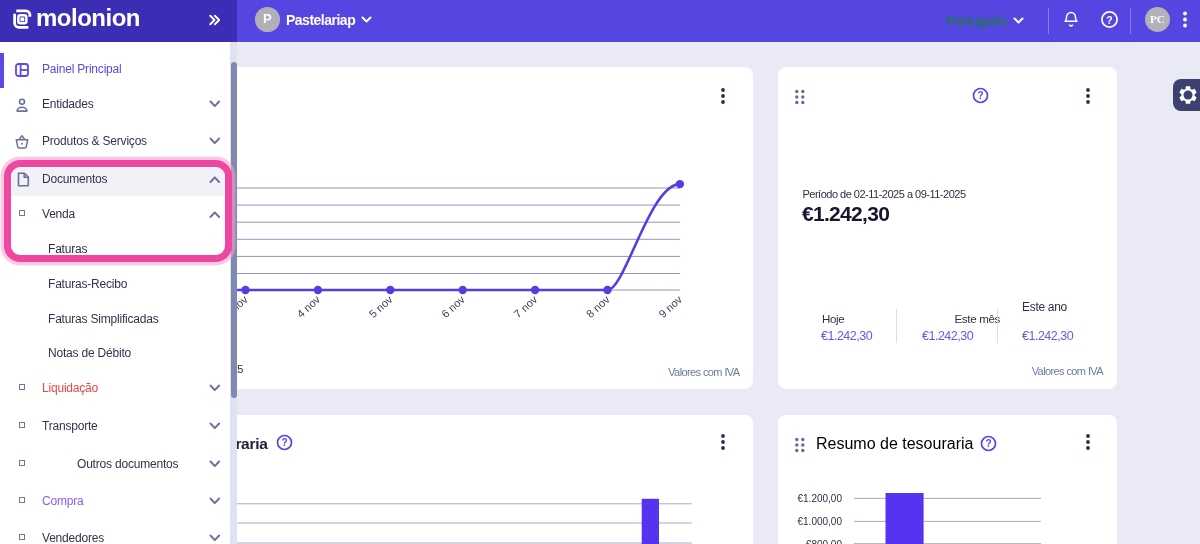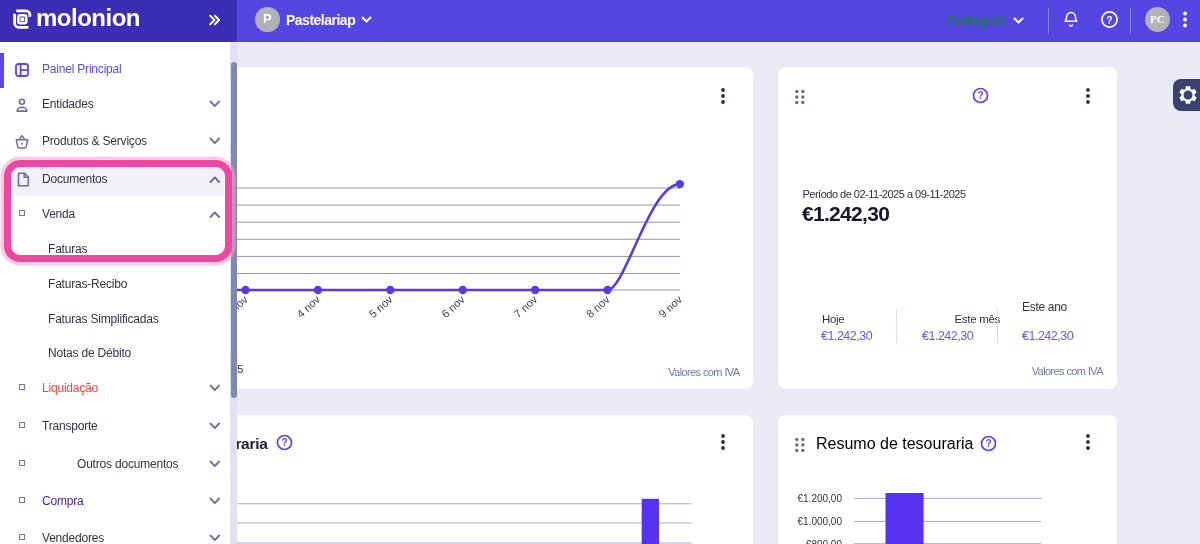--- a/index.html
+++ b/index.html
@@ -191,21 +191,21 @@
   <div class="abs menu" style="left:48px; top:268.5px; color:#32324e;">Faturas Simplificadas</div>
 
   <div class="abs menu" style="left:48px; top:303px; color:#32324e;">Notas de Débito</div>
 
   <div class="abs menu" style="left:42px; top:338px; color:#ef4444;">Liquidação</div>
 
   <div class="abs menu" style="left:42px; top:376px; color:#32324e;">Transporte</div>
 
   <div class="abs menu" style="left:42px; top:414px; color:#32324e;margin-left:35px;">Outros documentos</div>
 
-  <div class="abs menu" style="left:42px; top:451px; color:#4c1d95;">Compra</div>
+  <div class="abs menu" style="left:42px; top:451px; color:#8b5cf6;">Compra</div>
 
   <div class="abs menu" style="left:42px; top:488px; color:#32324e;">Vendedores</div>
 
   <svg class="abs" style="left:15px; top:20.5px;" width="14" height="14" viewBox="0 0 14 14">
     <rect x="1" y="1" width="12" height="12" rx="2.5" fill="none" stroke="#5b49e6" stroke-width="1.8"></rect>
     <line x1="5.6" y1="1" x2="5.6" y2="13" stroke="#5b49e6" stroke-width="1.8"></line>
     <line x1="5.6" y1="7" x2="13" y2="7" stroke="#5b49e6" stroke-width="1.8"></line>
   </svg>
   <svg class="abs" style="left:15px; top:55.5px;" width="14" height="14" viewBox="0 0 14 14">
     <circle cx="7" cy="3.8" r="2.5" fill="none" stroke="#6b6f9e" stroke-width="1.6"></circle>

